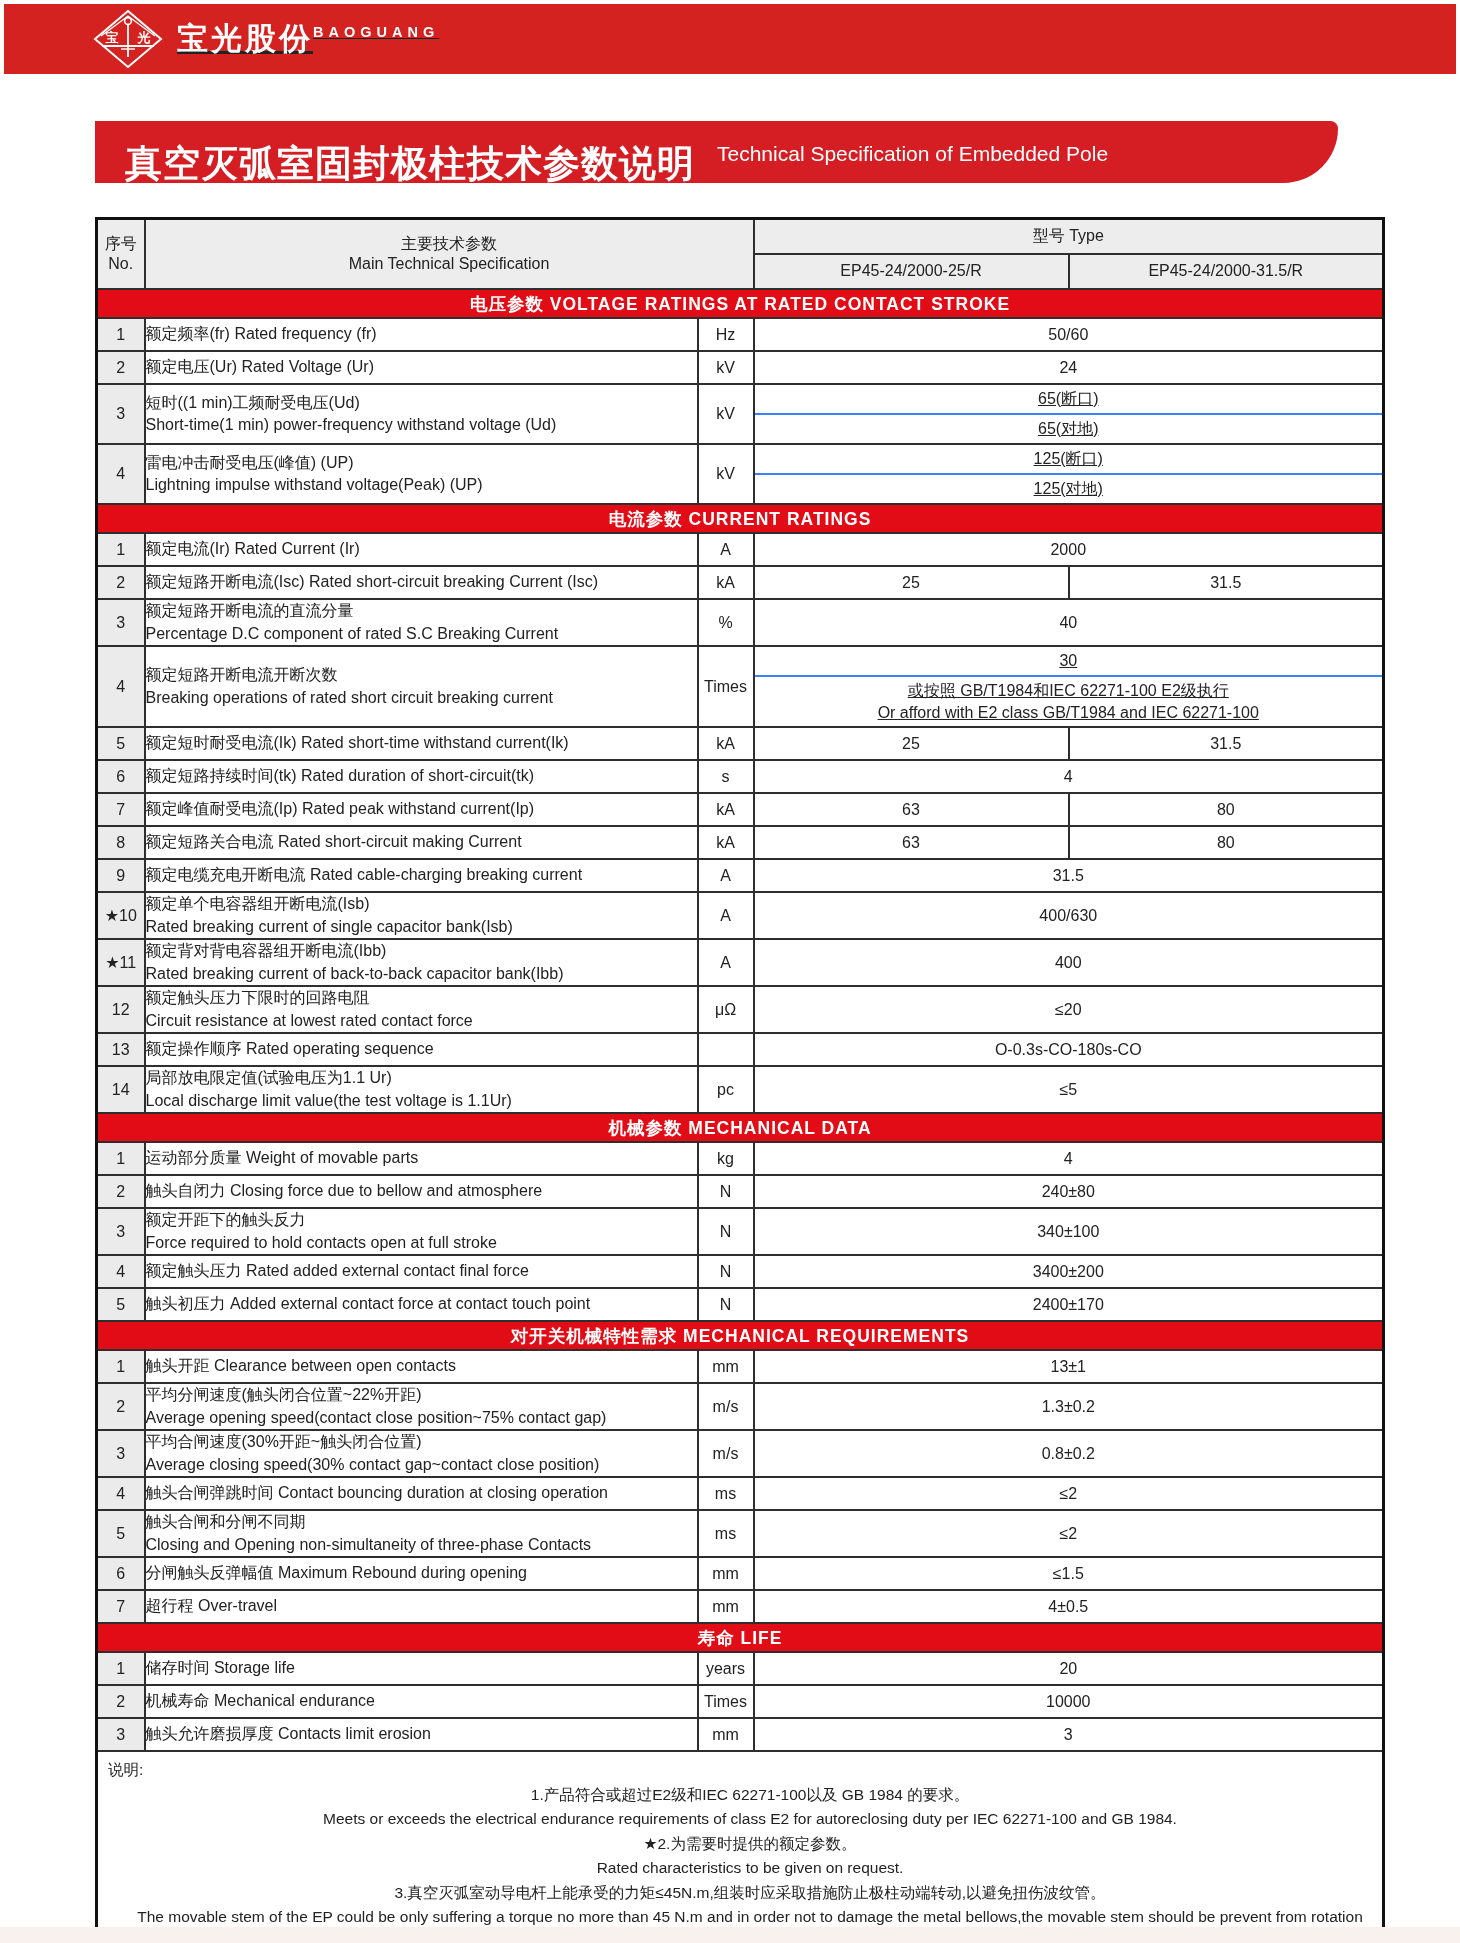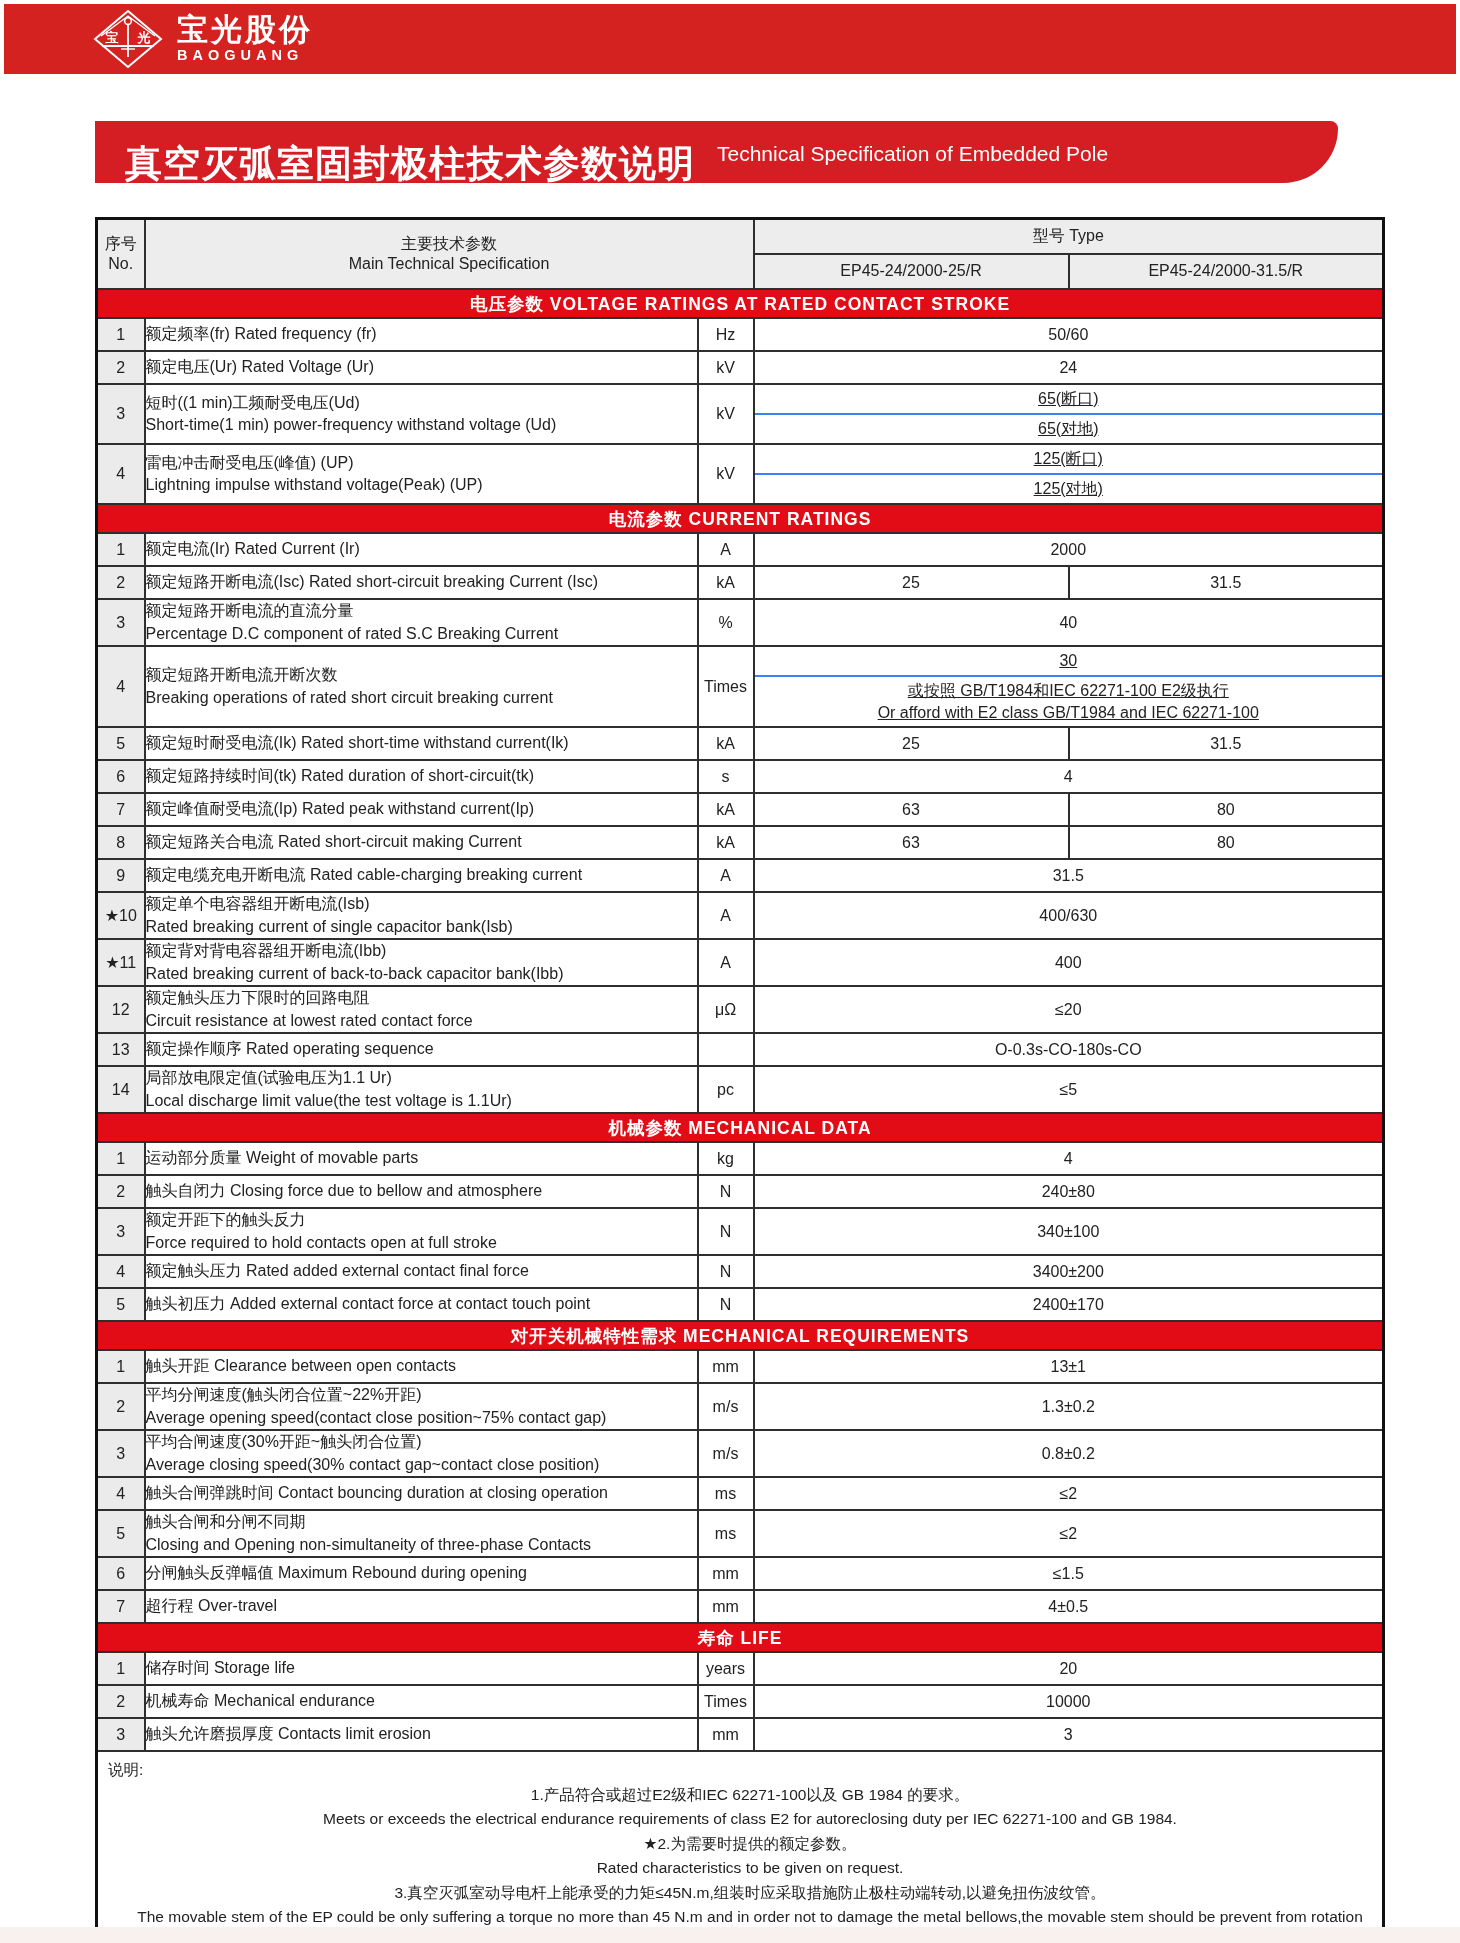--- a/index.html
+++ b/index.html
@@ -3,21 +3,21 @@
 <meta charset="utf-8">
 <style>
   html,body{margin:0;padding:0;background:#ffffff;}
   body{font-family:"Liberation Sans","DejaVu Sans",sans-serif;color:#222;}
   #page{position:relative;width:1460px;height:1943px;background:#fff;overflow:hidden;}
 
   
   .top-band{position:absolute;left:4px;right:4px;top:4px;height:70px;background:#d3221f;display:flex;align-items:center;}
   .brand{display:flex;align-items:center;margin-left:88px;gap:13px;}
   .brand svg{display:block;}
-  .brand-text{display:flex;flex-direction:column;justify-content:flex-end;}
+  .brand-text{display:flex;flex-direction:row;justify-content:flex-end;text-decoration:underline;}
   .brand-zh{color:#fff;font-size:31px;font-weight:bold;letter-spacing:3px;line-height:1.05;}
   .brand-en{color:#fff;font-size:14.5px;font-weight:bold;letter-spacing:5px;line-height:1.1;margin-top:2px;}
 
   
   .title-banner{position:absolute;left:95px;top:121px;width:1243px;height:62px;background:#d41e24;
     border-radius:0 8px 58px 0;display:flex;align-items:center;padding-left:30px;box-sizing:border-box;}
   .title-zh{color:#fff;font-size:37px;font-weight:bold;letter-spacing:1px;white-space:nowrap;margin-top:24px;}
   .title-en{color:#fff;font-size:21px;margin-left:22px;white-space:nowrap;margin-top:4px;}
 
   

